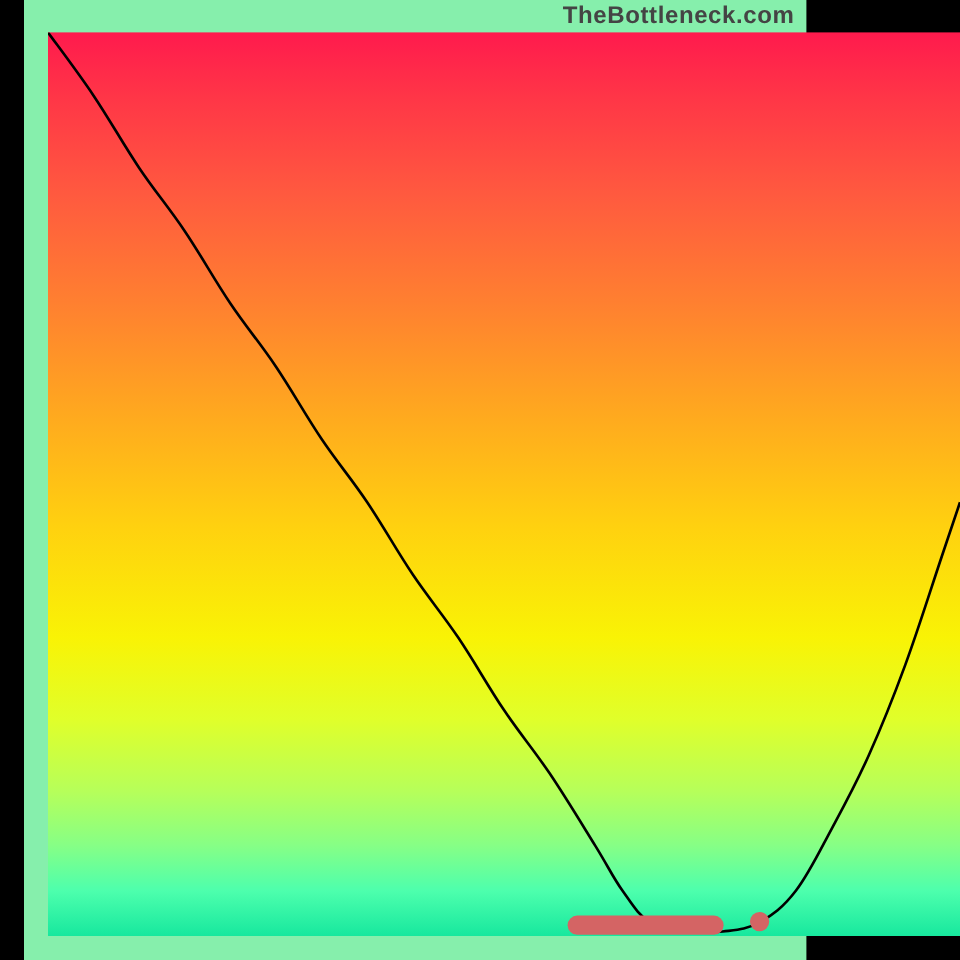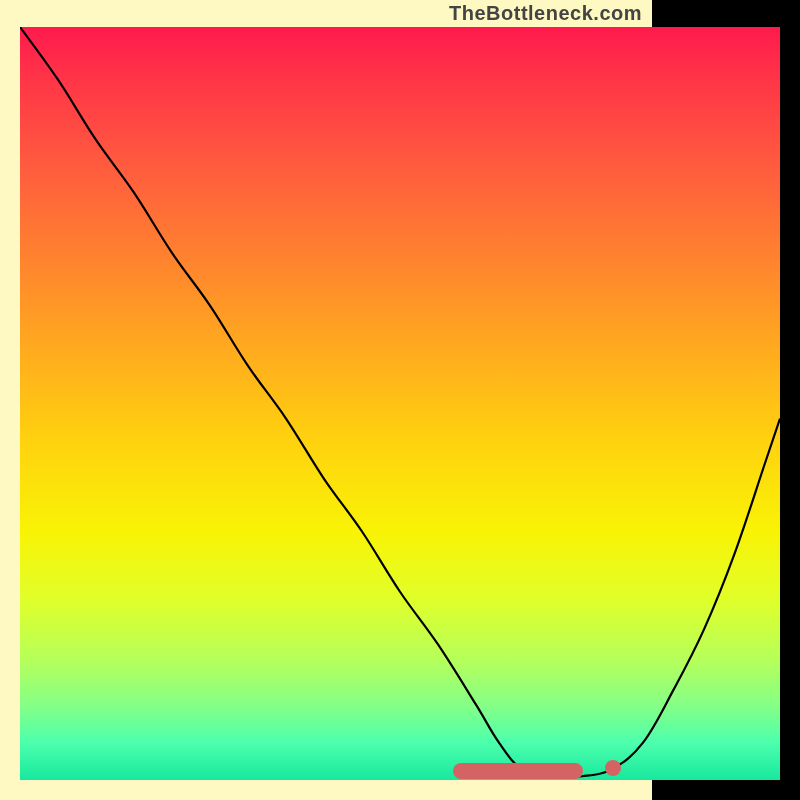--- a/index.html
+++ b/index.html
@@ -8,21 +8,22 @@
     width: 800px;
     height: 800px;
     background: #000;
     font-family: Arial, Helvetica, sans-serif;
     overflow: hidden;
   }
   .frame {
     width: 652px;
     height: 800px;
     position: relative;
-    background: #fef9c3;
+    background: #86efac;
+    margin-left: 20px;
   }
   .watermark {
     position: absolute;
     top: 2px;
     right: 10px;
     color: #444;
     font-size: 20px;
     font-weight: bold;
     letter-spacing: 0.5px;
   }

